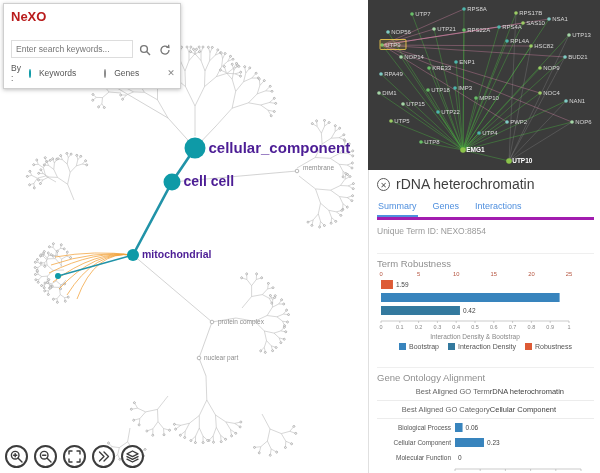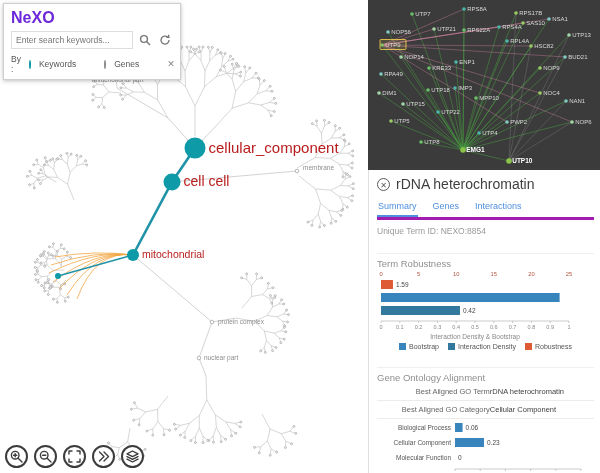--- a/index.html
+++ b/index.html
@@ -2,28 +2,28 @@
 <html><head>
 <meta charset="utf-8">
 <style>
   html,body{margin:0;padding:0;background:#fff;font-family:"Liberation Sans",sans-serif;}
   #stage{position:relative;width:600px;height:473px;overflow:hidden;background:#fff;}
 
   
   #tree-panel{position:absolute;left:0;top:0;width:368px;height:473px;background:#fff;overflow:hidden;}
   #tree-svg{position:absolute;left:0;top:0;}
   #tree-labels{position:absolute;left:0;top:0;width:368px;height:473px;pointer-events:none;}
-  .tree-label-main{position:absolute;color:#b91c1c;font-weight:400;white-space:nowrap;}
+  .tree-label-main{position:absolute;color:#4c1d95;font-weight:700;white-space:nowrap;}
   .tree-label-small{position:absolute;color:#8d8d8d;font-size:6.5px;white-space:nowrap;}
 
   
   #search-panel{position:absolute;left:3px;top:3px;width:178px;background:#fff;border:1px solid #cfcfcf;
     box-shadow:0 1px 4px rgba(0,0,0,.25);padding:5px 7px;z-index:20;box-sizing:border-box;}
-  #search-title{font-size:16px;font-weight:bold;color:#6d28d9;margin-bottom:4px;}
-  .search-row{display:flex;align-items:center;gap:4px;}
+  #search-title{font-size:13px;font-weight:bold;color:#b91c1c;margin-bottom:16px;}
+  .search-row{display:flex;align-items:flex-end;gap:4px;}
   #search-input{flex:1;height:18px;border:1px solid #ddd;font-size:8.5px;color:#666;padding:1px 4px;outline:none;box-sizing:border-box;}
   .mini-icon{width:16px;height:16px;display:flex;align-items:center;justify-content:center;cursor:pointer;}
   .radio-row{display:flex;align-items:center;gap:8px;margin-top:5px;font-size:8.5px;color:#555;}
   .radio{width:9px;height:9px;border:1.5px solid #8b8b8b;border-radius:50%;position:relative;display:inline-block;box-sizing:border-box;}
   .radio.sel{border-color:#0e9aa7;}
   .radio.sel::after{content:'';position:absolute;left:1px;top:1px;right:1px;bottom:1px;background:#0e9aa7;border-radius:50%;}
   .radio-label{margin-right:20px;}
   #clear-icon{margin-left:auto;color:#888;font-size:9px;cursor:pointer;}
 
   

